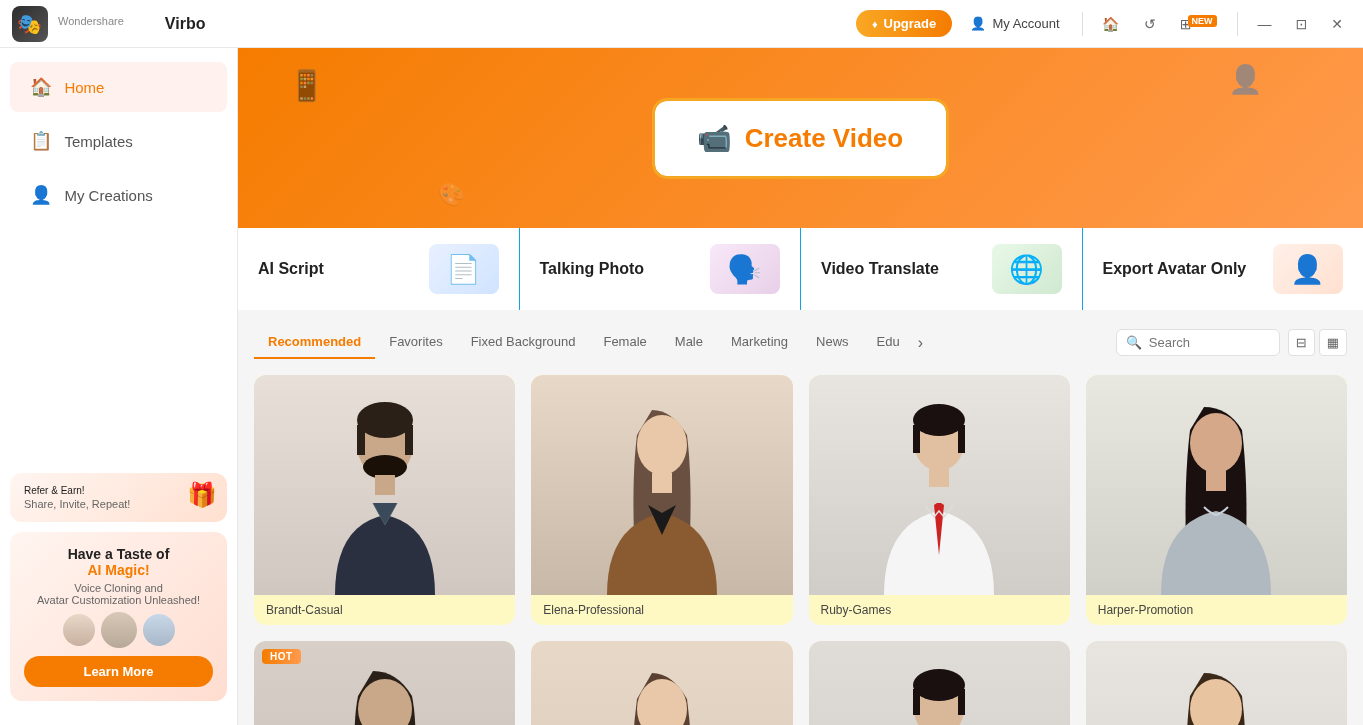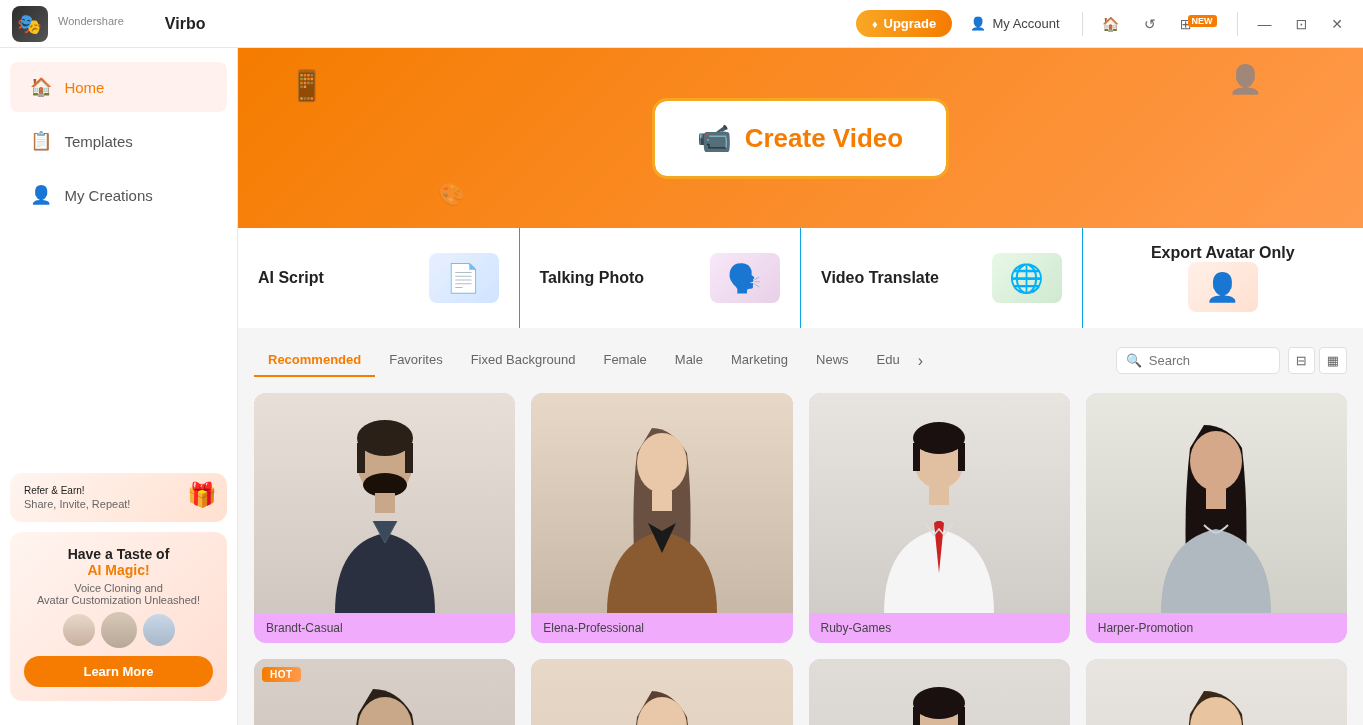--- a/index.html
+++ b/index.html
@@ -186,21 +186,21 @@
     .feature-card {
       flex: 1;
       display: flex;
       align-items: center;
       justify-content: space-between;
       padding: 16px 20px;
       border-right: 1px solid #0ea5e9;
       cursor: pointer;
       background: #fff;
     }
-    .feature-card:last-child { border-right: none; flex-direction: column; }
+    .feature-card:last-child { border-right: none; }
     .feature-card-label { font-size: 16px; font-weight: 600; color: #222; }
     .feature-card-img {
       width: 70px;
       height: 50px;
       border-radius: 8px;
       overflow: hidden;
       display: flex;
       align-items: center;
       justify-content: center;
       background: #f5f5f5;
@@ -273,21 +273,21 @@
 
     
     .avatar-grid {
       display: grid;
       grid-template-columns: repeat(4, 1fr);
       gap: 16px;
       padding: 16px;
       flex: 1;
     }
     .avatar-card {
-      background: #f0abfc;
+      background: #fef9c3;
       border-radius: 12px;
       overflow: hidden;
       cursor: pointer;
       position: relative;
     }
     .avatar-name {
       padding: 8px 12px;
       font-size: 12px;
       color: #444;
       font-weight: 500;

